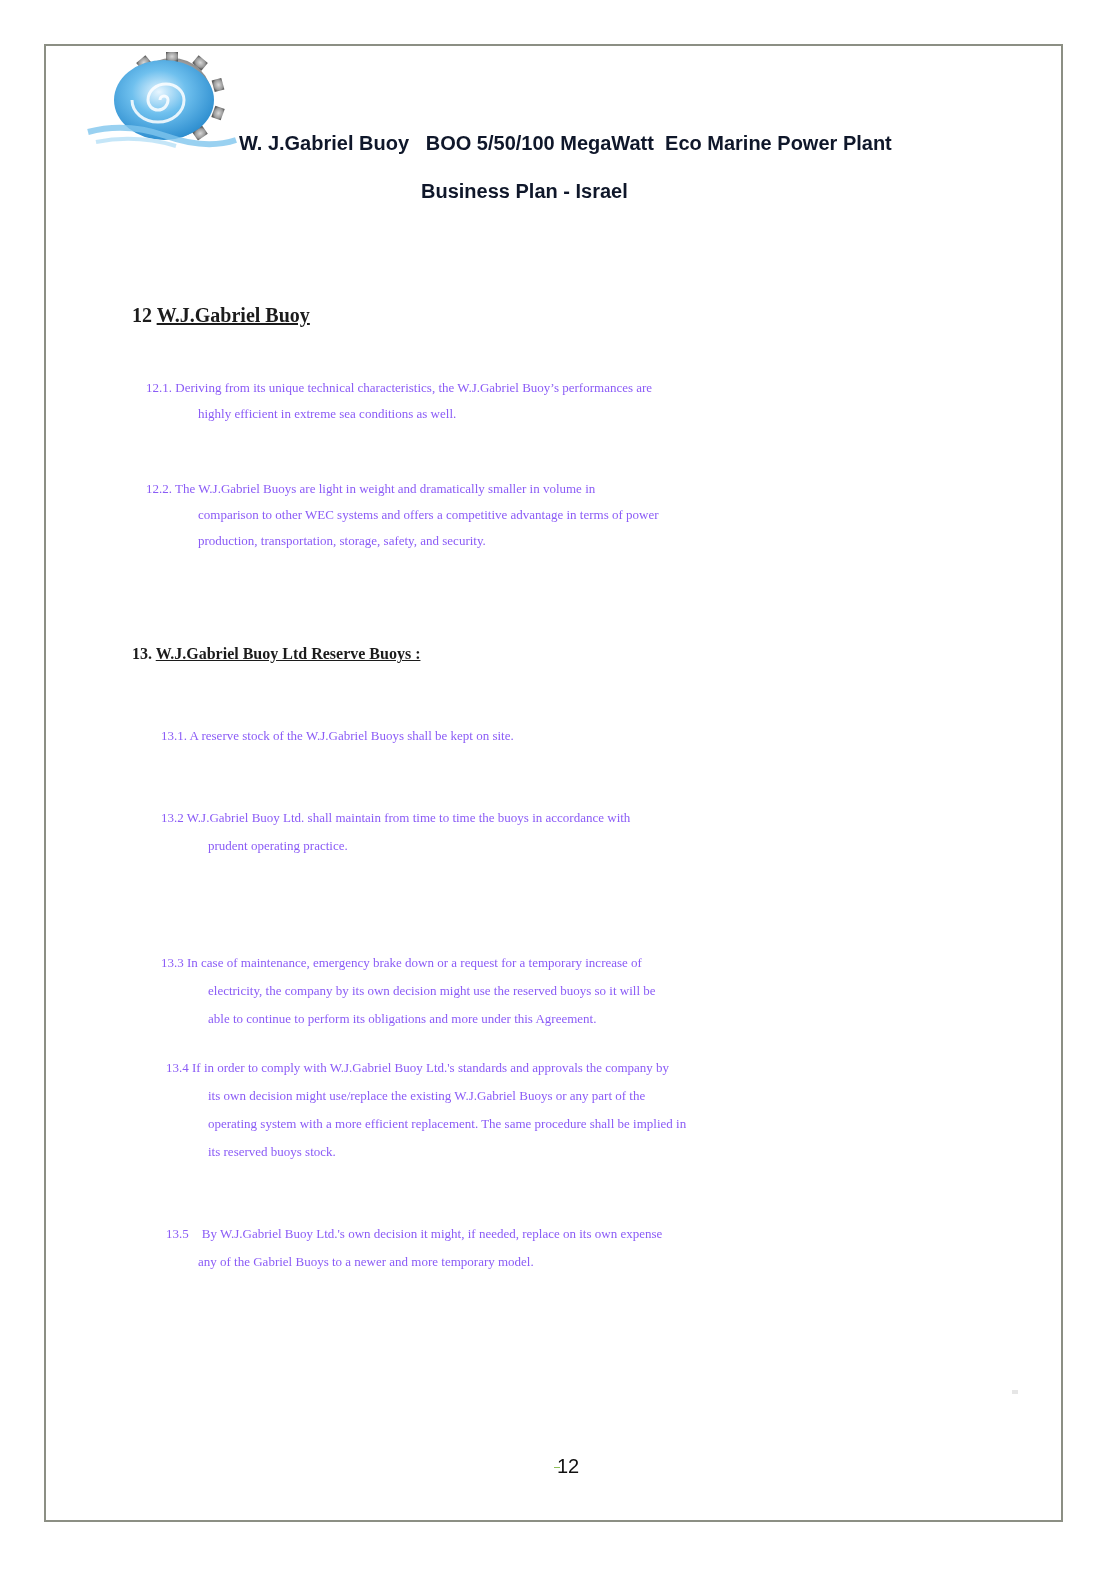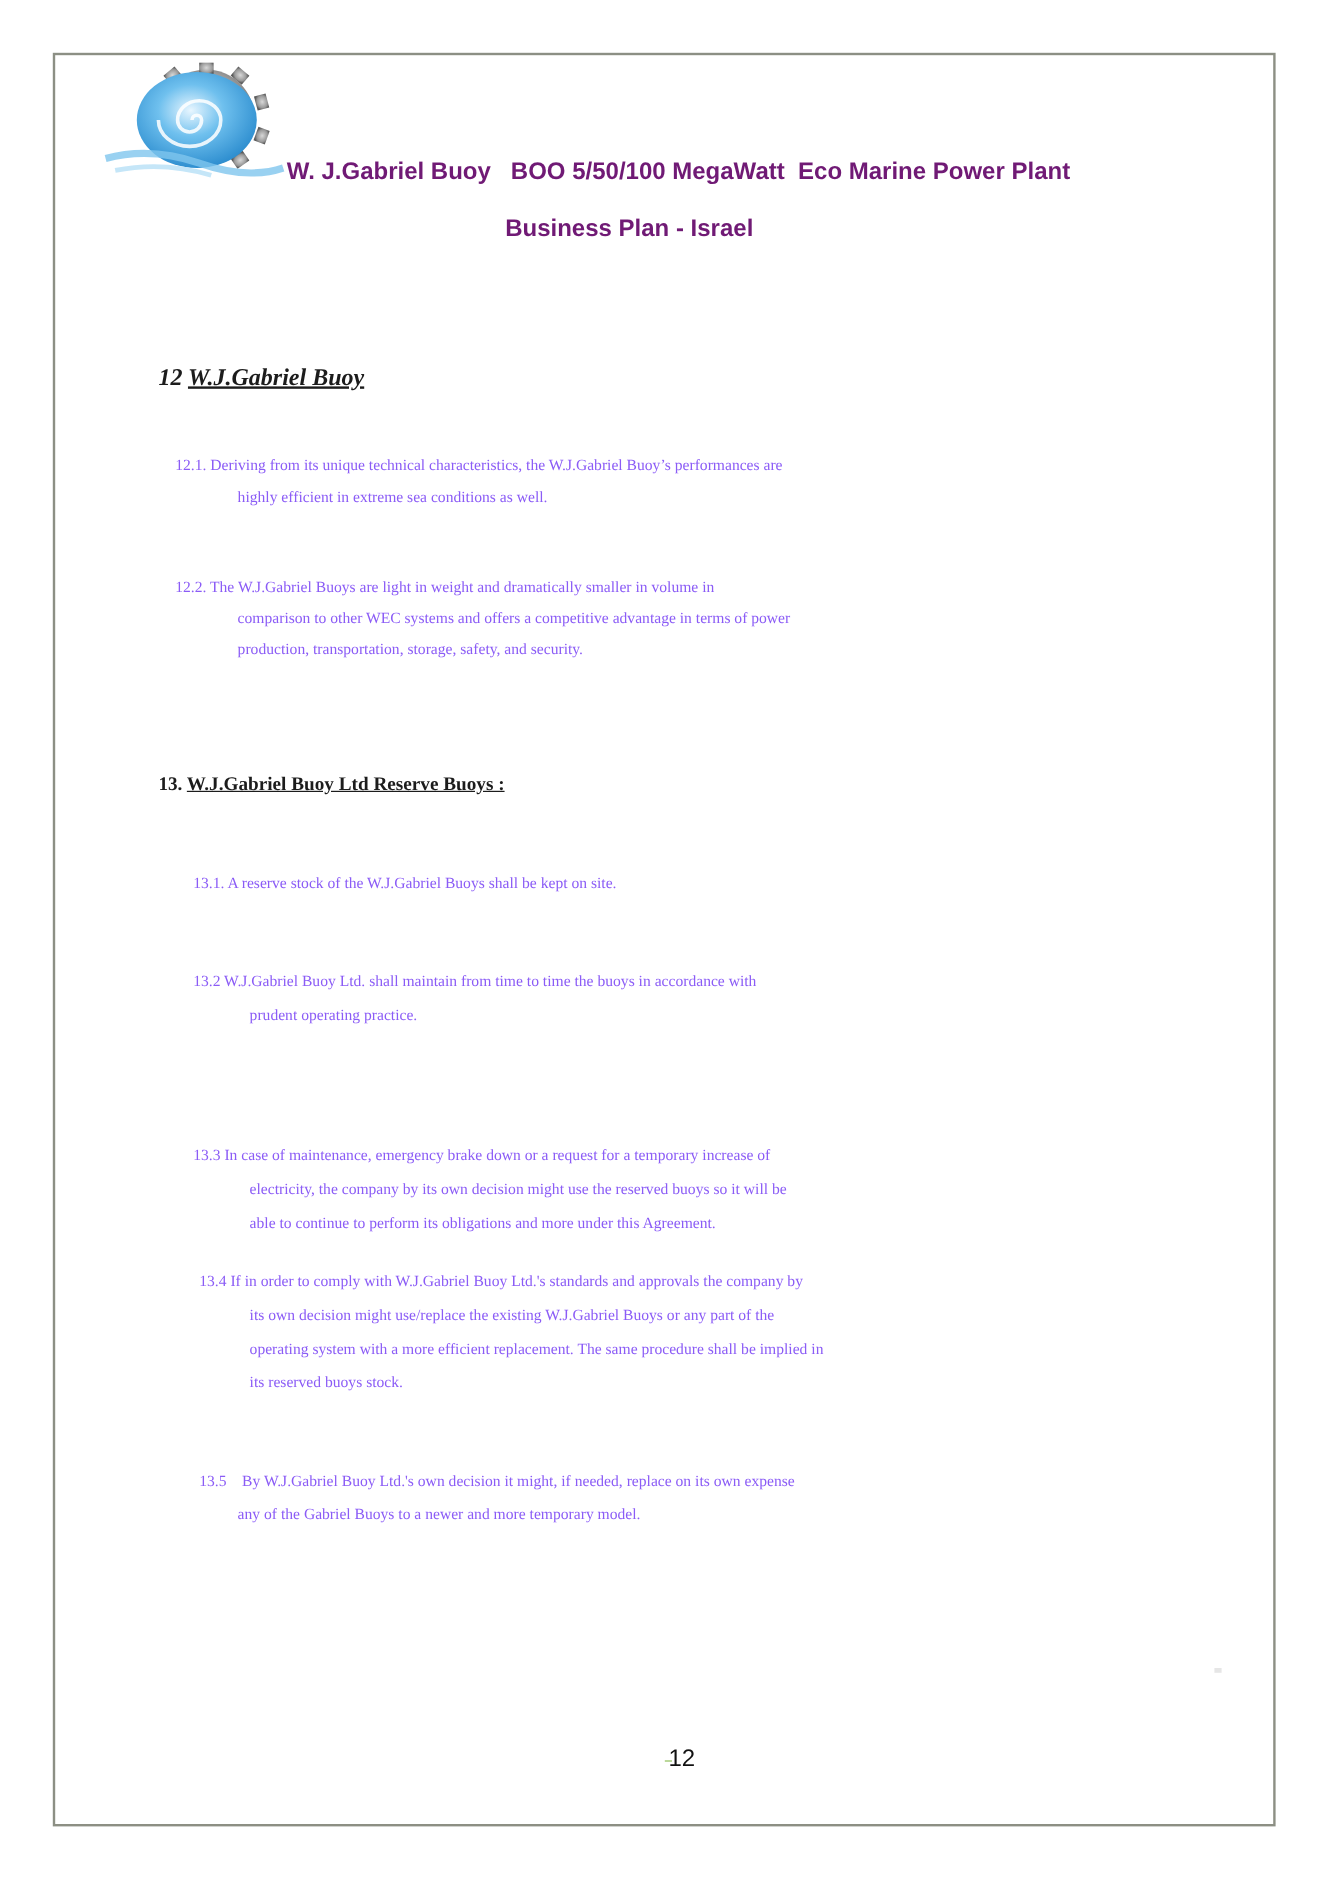--- a/index.html
+++ b/index.html
@@ -4,26 +4,26 @@
 <style>
   html, body { margin: 0; padding: 0; background: #ffffff; }
   body { width: 1110px; height: 1569px; position: relative; overflow: hidden; }
   .frame {
     position: absolute; left: 44px; top: 44px; width: 1019px; height: 1478px;
     border: 2px solid #8c8f84; box-sizing: border-box;
   }
   .logo { position: absolute; left: 86px; top: 52px; width: 152px; height: 102px; }
   .hdr {
     position: absolute; font-family: "Liberation Sans", sans-serif; font-weight: bold;
-    color: #701a75; font-size: 20px; white-space: pre;
+    color: #0f172a; font-size: 20px; white-space: pre;
   }
   .hdr1 { left: 239px; top: 132px; }
   .hdr2 { left: 421px; top: 180px; text-align: right; }
   .serif { font-family: "Liberation Serif", serif; color: #1c1c1c; font-size: 19.5px; line-height: 27px; position: absolute; }
-  .h12 { left: 132px; top: 302px; font-style: italic; font-weight: bold; font-size: 20px; }
+  .h12 { left: 132px; top: 302px; font-weight: bold; font-size: 20px; }
   .h13 { left: 132px; top: 640px; font-weight: bold; font-size: 16px; }
   .u { text-decoration: underline; }
   .para { position: absolute; font-family: "Liberation Serif", serif; color: #8b5cf6; font-size: 13px; }
   .para .line { white-space: pre; height: 26px; line-height: 26px; }
   .page-num { position: absolute; left: 557px; top: 1455px; font-family: "Liberation Sans", sans-serif; font-size: 20px; color: #111; }
   .page-num .tick { position: absolute; left: -3px; top: 12px; width: 6px; height: 1px; background: #8fbf5a; }
   .speck { position: absolute; left: 1012px; top: 1390px; width: 6px; height: 4px; background: #e6e6e6; }
 </style>
 </head>
 <body>

